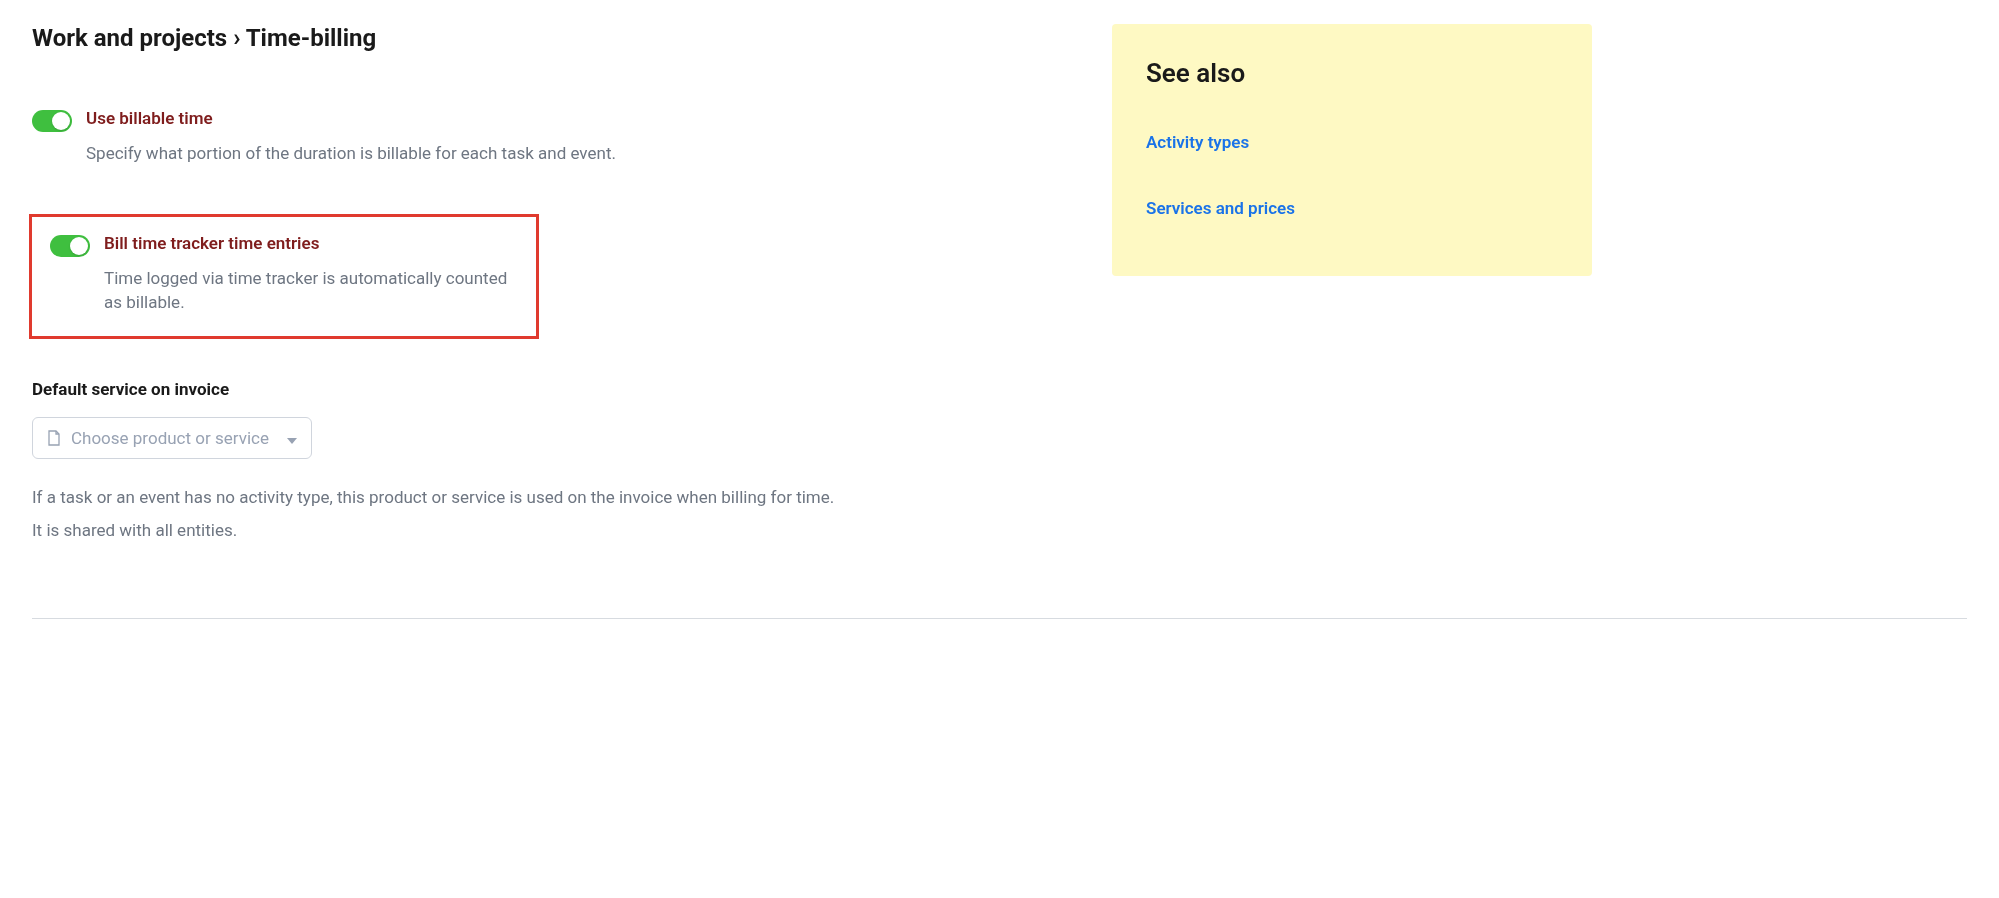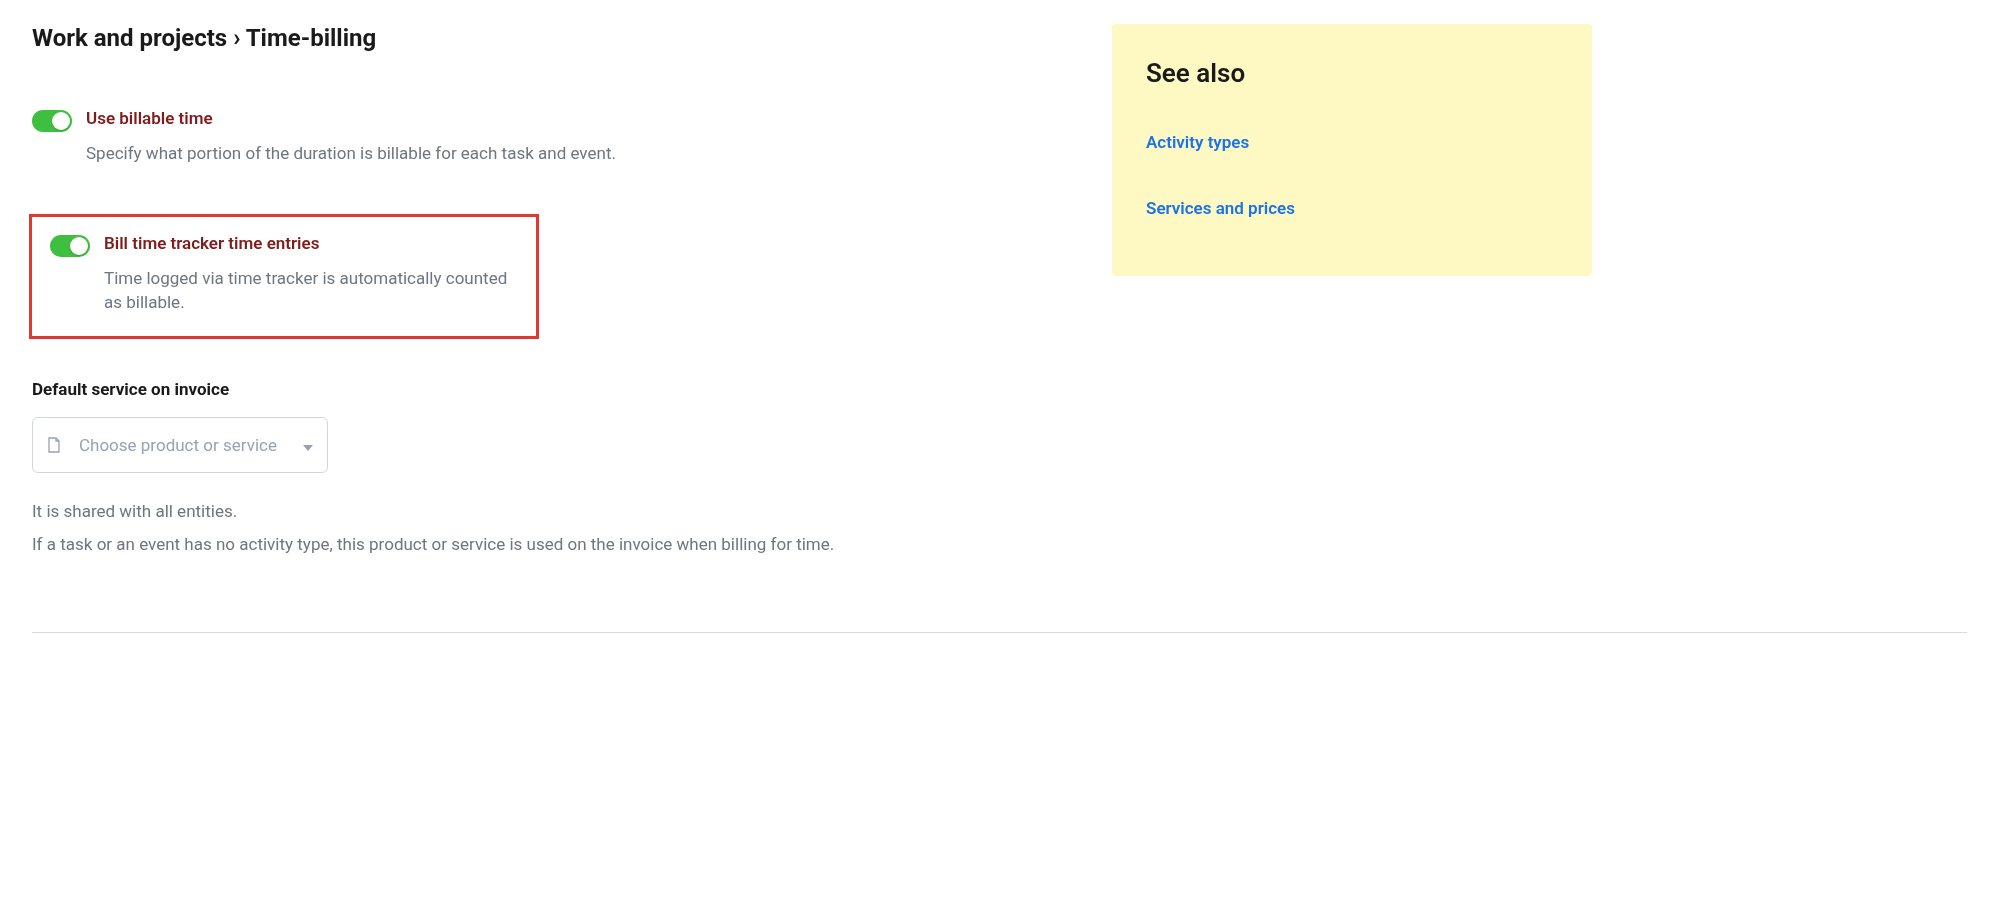--- a/index.html
+++ b/index.html
@@ -78,24 +78,24 @@
   }
   .section-label {
     font-size: 17px;
     font-weight: 700;
     color: #1a1a1a;
     margin-bottom: 18px;
   }
   .select-box {
     display: inline-flex;
     align-items: center;
-    gap: 18px;
+    gap: 10px;
     border: 1px solid #d0d5dd;
     border-radius: 6px;
-    padding: 17px 14px;
+    padding: 10px 14px;
     background: #fff;
     cursor: pointer;
     margin-bottom: 22px;
   }
   .select-box .doc-icon {
     width: 14px;
     height: 16px;
     flex: 0 0 auto;
     color: #98a2b3;
   }
@@ -187,22 +187,22 @@
           <path d="M9 1v3h3"></path>
         </svg>
         <span class="placeholder">Choose product or service</span>
         <span class="caret">
           <svg width="10" height="6" viewBox="0 0 10 6" fill="currentColor">
               <path d="M0 0h10L5 6z"></path>
             </svg>
         </span>
       </div>
       <div class="hint">
+        <span class="line">If a task or an event has no activity type, this product or service is used on the invoice when billing for time.</span>
         <span class="line">It is shared with all entities.</span>
-        <span class="line">If a task or an event has no activity type, this product or service is used on the invoice when billing for time.</span>
       </div>
     </div>
 
 
   </div>
 
   <aside class="sidebar">
     <h2 class="sidebar-title">See also</h2>
 
     <div class="side-item">

